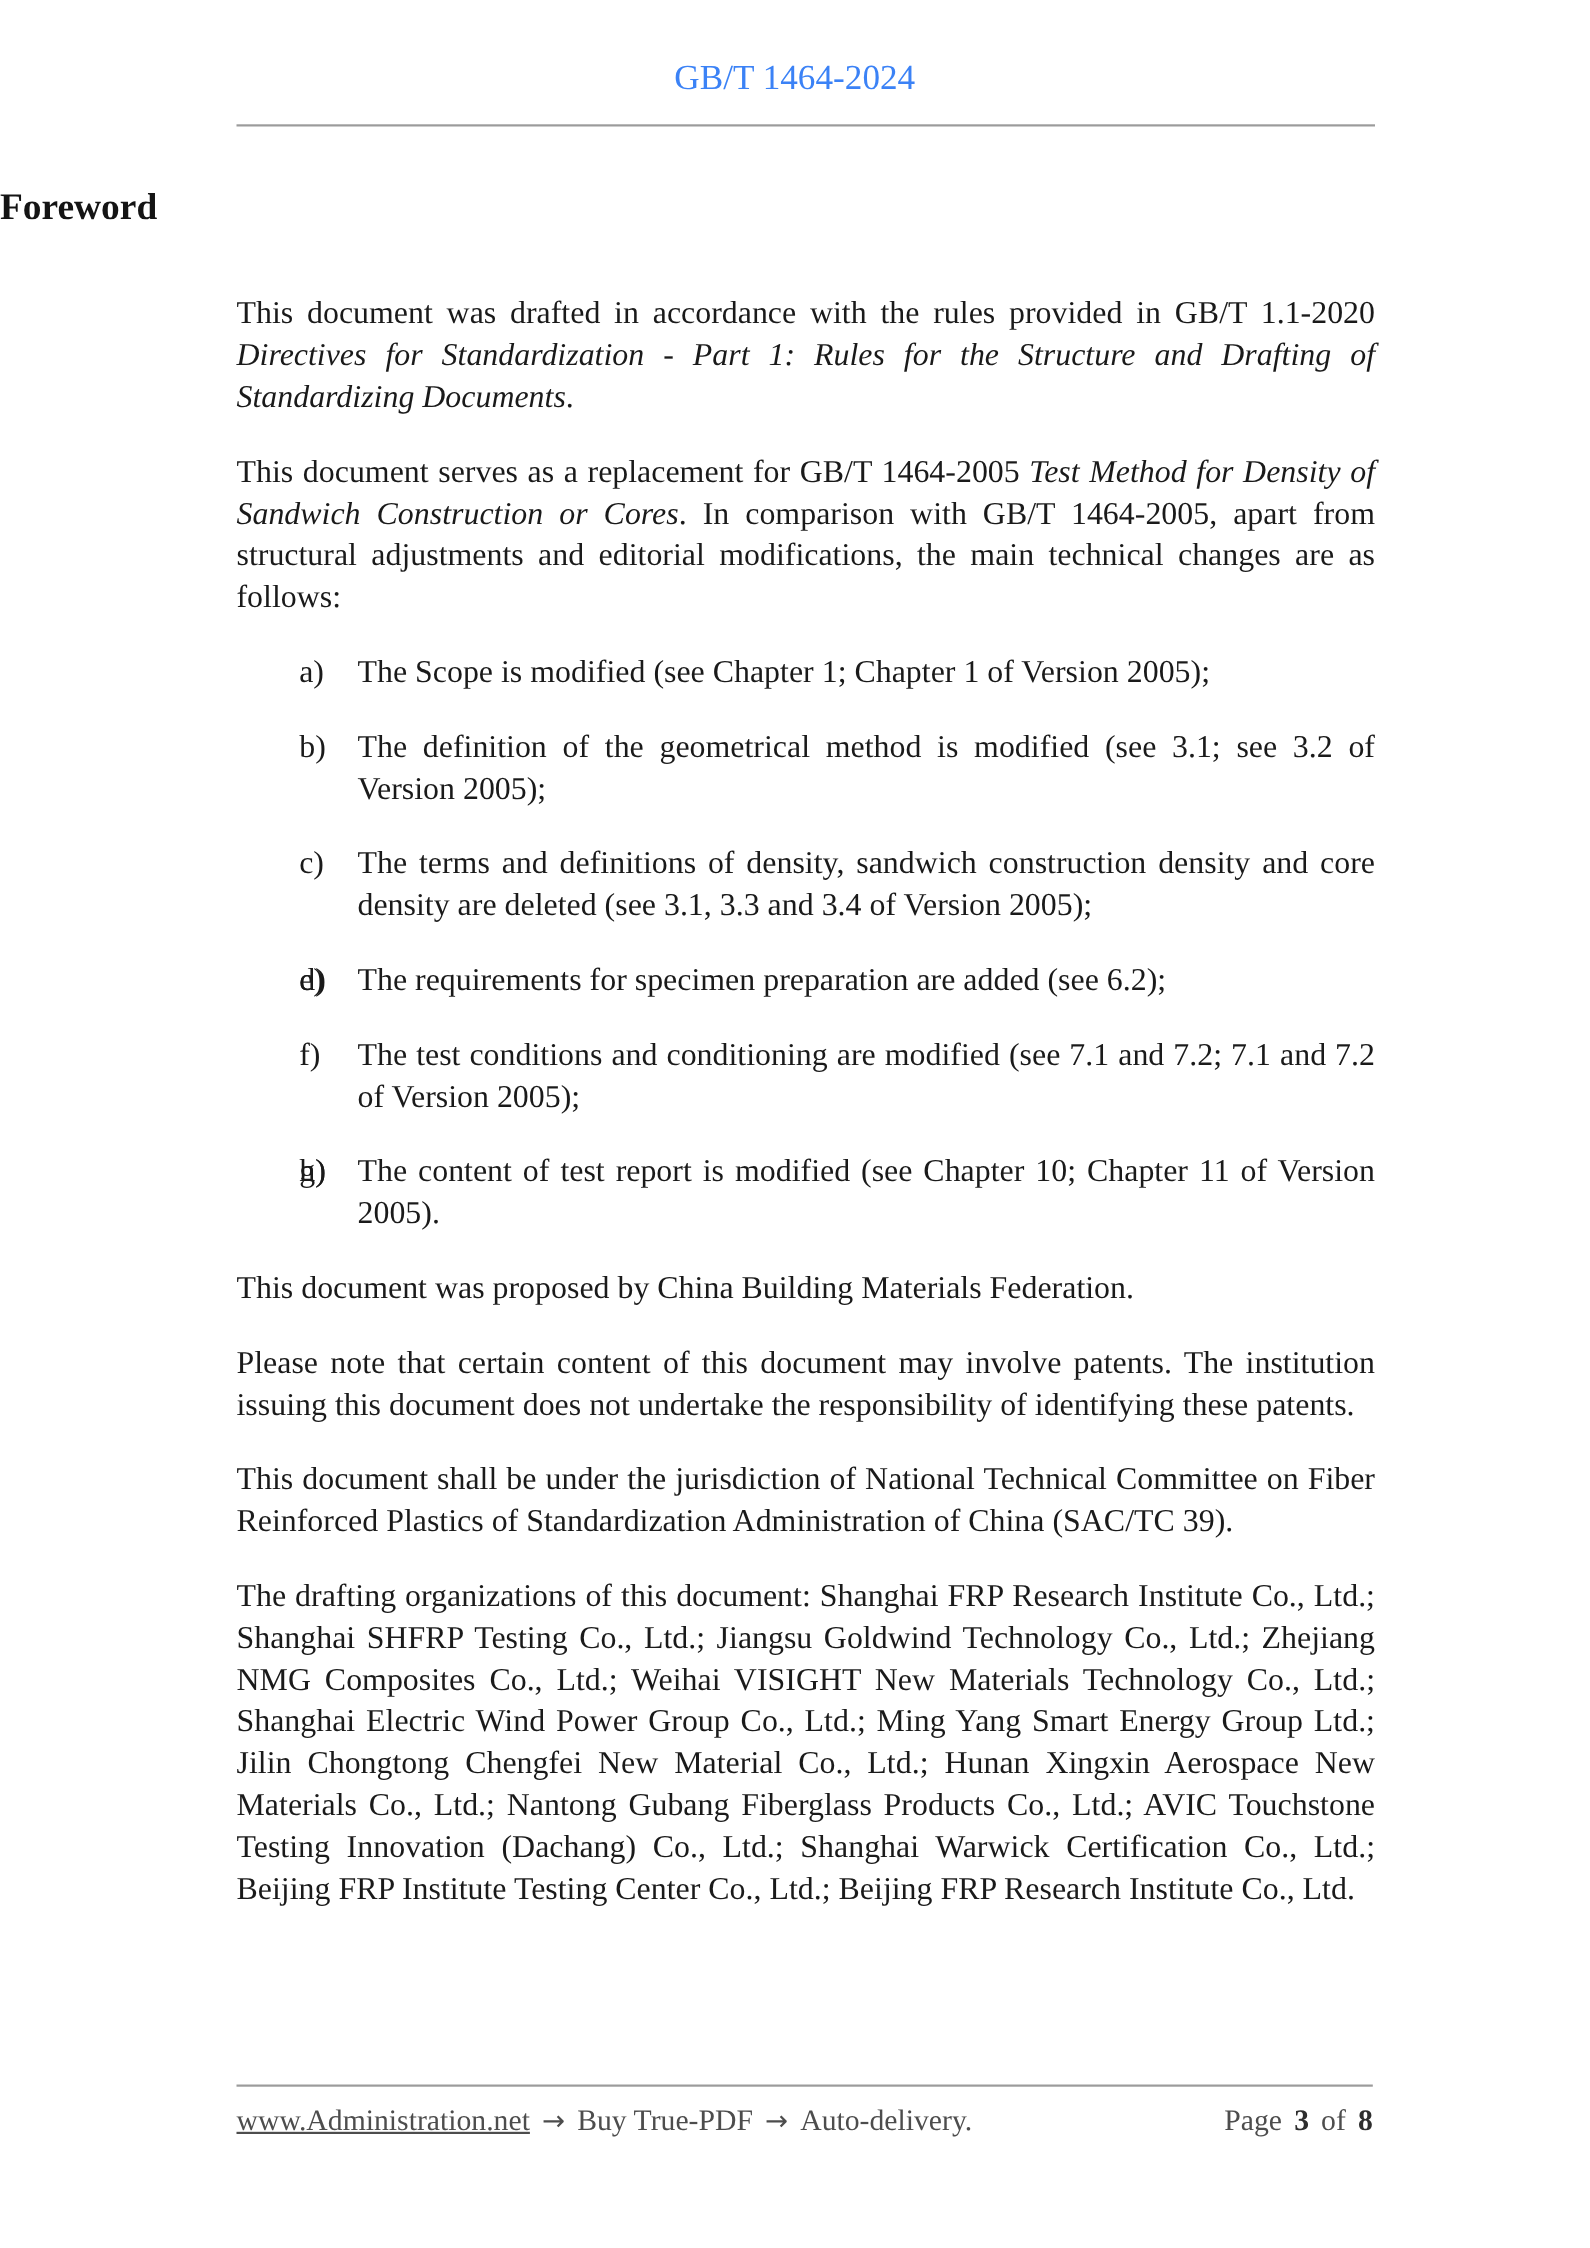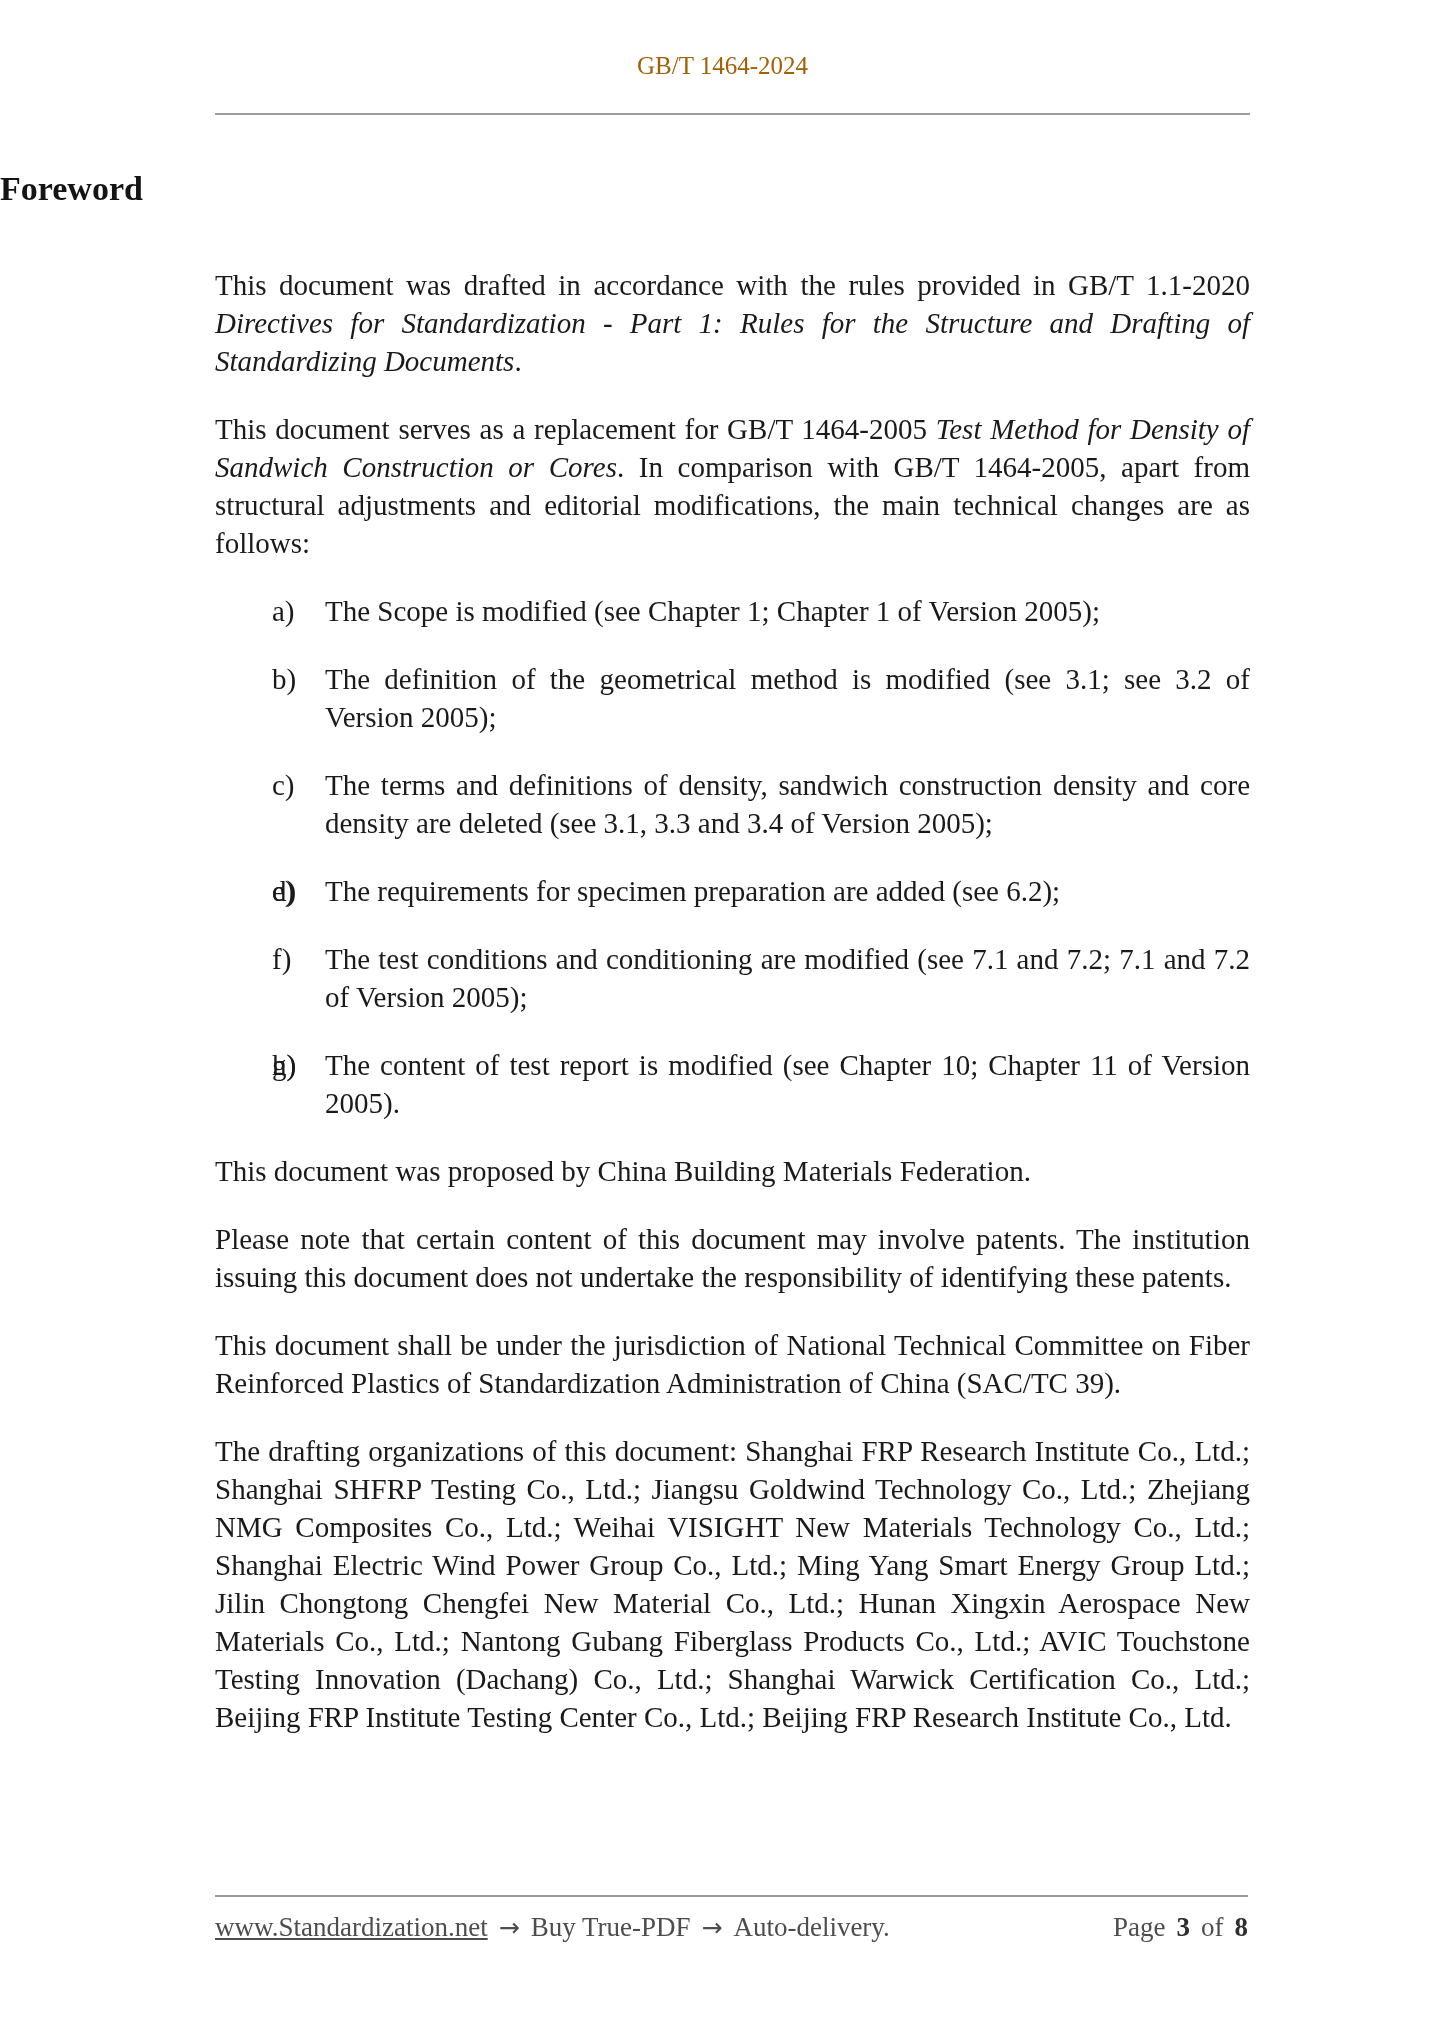--- a/index.html
+++ b/index.html
@@ -10,22 +10,22 @@
     height: 2044px;
     background: #ffffff;
     font-family: "Liberation Serif", serif;
     overflow: hidden;
   }
   .doc-header {
     position: absolute;
     top: 52px; left: 0;
     width: 100%;
     text-align: center;
-    font-size: 25px;
-    color: #a16207;
+    font-size: 32px;
+    color: #3b82f6;
   }
   .header-rule {
     position: absolute;
     top: 113px; left: 215px;
     width: 1035px; height: 2px;
     background: #9b9b9b;
   }
   .title {
     position: absolute;
     top: 170px; left: 0;
@@ -140,21 +140,21 @@
     <p class="para">This document shall be under the jurisdiction of National Technical Committee on Fiber Reinforced Plastics of Standardization Administration of China (SAC/TC 39).</p>
 
     <p class="para">The drafting organizations of this document: Shanghai FRP Research Institute Co., Ltd.; Shanghai SHFRP Testing Co., Ltd.; Jiangsu Goldwind Technology Co., Ltd.; Zhejiang NMG Composites Co., Ltd.; Weihai VISIGHT New Materials Technology Co., Ltd.; Shanghai Electric Wind Power Group Co., Ltd.; Ming Yang Smart Energy Group Ltd.; Jilin Chongtong Chengfei New Material Co., Ltd.; Hunan Xingxin Aerospace New Materials Co., Ltd.; Nantong Gubang Fiberglass Products Co., Ltd.; AVIC Touchstone Testing Innovation (Dachang) Co., Ltd.; Shanghai Warwick Certification Co., Ltd.; Beijing FRP Institute Testing Center Co., Ltd.; Beijing FRP Research Institute Co., Ltd.</p>
 
   </div>
 
   <div class="footer-rule"></div>
 
   <div class="doc-footer">
     <div class="footer-left">
-      <span class="site-link">www.Standardization.net</span>
+      <span class="site-link">www.Administration.net</span>
       <span class="arrow-glyph">→</span>
       <span>Buy True-PDF</span>
       <span class="arrow-glyph">→</span>
       <span>Auto-delivery.</span>
     </div>
     <div class="footer-right">
       <span>Page</span>
       <span class="page-num">3</span>
       <span>of</span>
       <span class="page-num">8</span>

